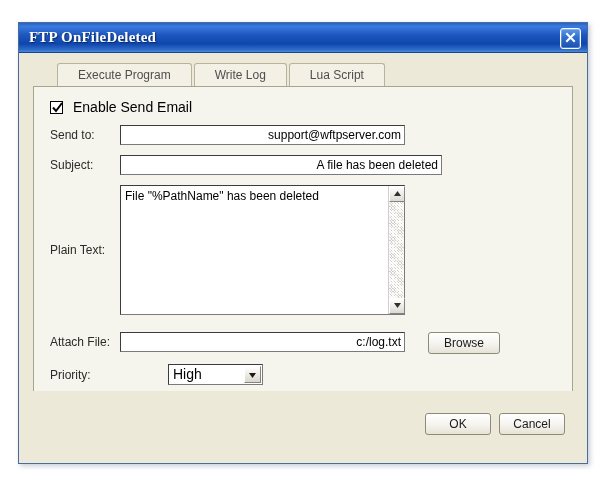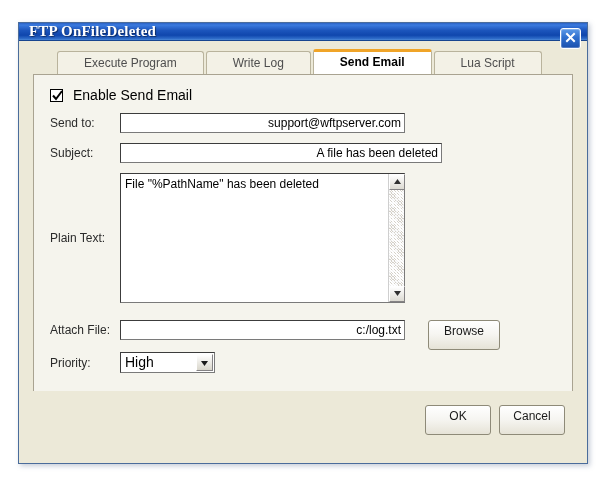--- a/index.html
+++ b/index.html
@@ -40,21 +40,21 @@
     height: 442px;
     background: #ece9d8;
     border: 1px solid #4a6c9b;
     box-shadow: 2px 2px 5px rgba(90,110,140,0.35);
     box-sizing: border-box;
   }
 
   
   .titlebar {
     position: relative;
-    height: 18px;
+    height: 30px;
     background: linear-gradient(to bottom,
         #2a61c4 0%,
         #3a7adf 12%,
         #1d56bd 42%,
         #0f46ad 72%,
         #2f6cc9 92%,
         #4d8ad8 100%);
     border-bottom: 1px solid #17458f;
     display: flex;
     align-items: center;
@@ -90,21 +90,21 @@
     margin: 8px 0 0 0;
     padding-left: 38px;
     display: flex;
     align-items: flex-end;
     box-sizing: border-box;
   }
   .tab {
     position: relative;
     height: 23px;
     line-height: 22px;
-    padding: 0 26px;
+    padding: 0 20px;
     margin-right: 2px;
     font-size: 12px;
     color: #4e4e4e;
     background: #f3f1e6;
     border: 1px solid #b9b39c;
     border-bottom: none;
     border-radius: 3px 3px 0 0;
     box-sizing: border-box;
     cursor: pointer;
     white-space: nowrap;
@@ -174,21 +174,21 @@
     cursor: text;
     white-space: nowrap;
     overflow: hidden;
     text-align: right;
   }
 
   
   .row-sendto  { left: 16px; top: 38px;  }
   .row-subject { left: 16px; top: 68px;  }
   .row-attach  { left: 16px; top: 245px; }
-  .row-priority{ left: 16px; top: 277px; }
+  .row-priority{ left: 16px; top: 277px; gap: 48px; }
 
   .row-sendto  .ftext { width: 285px; }
   .row-subject .ftext { width: 322px; }
   .row-attach  .ftext { width: 285px; }
 
   
   .row-plain {
     left: 16px;
     top: 98px;
     align-items: center;
@@ -238,21 +238,21 @@
     border-bottom-color: #848284;
     box-sizing: border-box;
     cursor: pointer;
   }
   .sb-up { top: 0; }
   .sb-down { bottom: 0; }
   .sb-btn svg { display:block; margin: 4px auto; }
 
   
   .btn {
-    height: 30px;
+    height: 22px;
     min-width: 66px;
     padding: 0 10px;
     font-size: 12px;
     color: #1a1a1a;
     background: linear-gradient(to bottom,#ffffff 0%, #f6f5f1 48%, #e6e3d7 100%);
     border: 1px solid #8e8a78;
     border-radius: 3px;
     box-sizing: border-box;
     cursor: pointer;
     line-height: 20px;
@@ -317,21 +317,20 @@
       <div class="title-close">
         <svg width="11" height="11" viewBox="0 0 11 11">
           <path d="M2 2 L9 9 M9 2 L2 9" stroke="#ffffff" stroke-width="2" stroke-linecap="square" fill="none"></path>
         </svg>
       </div>
     </div>
 
     <div class="tabstrip">
       <div class="tab">Execute Program</div>
       <div class="tab">Write Log</div>
-      <div class="tab active">Send Email</div>
       <div class="tab">Lua Script</div>
     </div>
 
     <div class="tabpanel">
 
       <div class="chk-row">
         <div class="checkbox">
           <svg width="13" height="13" viewBox="0 0 13 13">
             <path d="M2 6.5 L5 10 L11 2" stroke="#000000" stroke-width="2" fill="none"></path>
           </svg>

